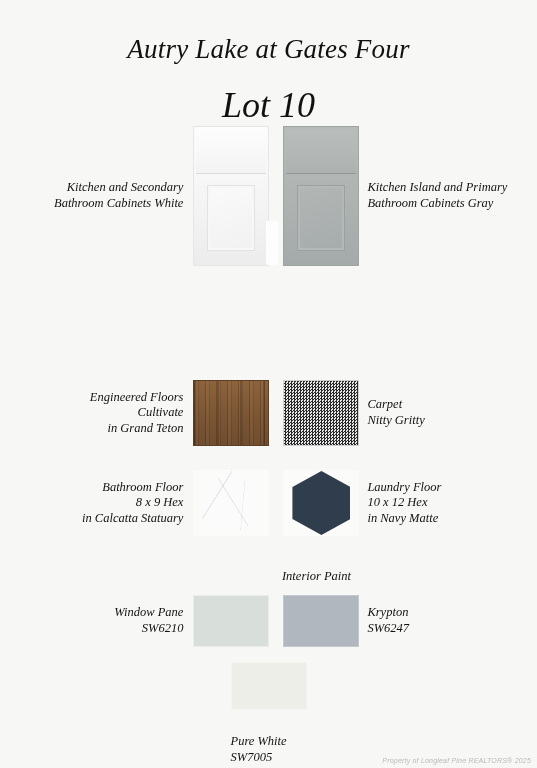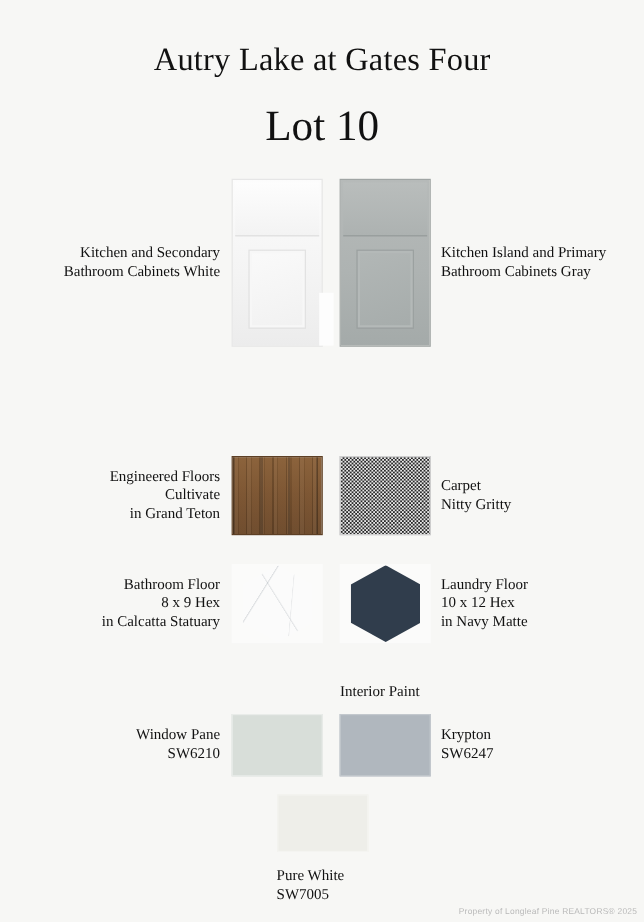--- a/index.html
+++ b/index.html
@@ -4,36 +4,36 @@
 <style>
   html,body{margin:0;padding:0;}
   body{
     width:537px;height:768px;
     background:#f7f7f5;
     font-family:"Liberation Serif","DejaVu Serif",serif;
     color:#111;
     position:relative;
     overflow:hidden;
   }
-  .page{position:relative;width:537px;height:768px;}
+  .page{position:relative;width:537px;height:768px;font-style:italic;}
 
   
   .header{text-align:center;padding-top:36px;}
   .title{font-size:27px;line-height:1.0;letter-spacing:.2px;font-weight:400;}
   .subtitle{font-size:36px;line-height:1.0;margin-top:24px;font-weight:400;text-align:center;}
 
   
   .row{position:absolute;left:0;width:537px;display:flex;align-items:center;}
   .lbl{font-size:12.5px;line-height:1.25;white-space:pre-line;}
   .lbl-left{width:196px;text-align:right;padding-right:10px;box-sizing:border-box;}
   .lbl-right{width:180px;text-align:left;padding-left:8px;box-sizing:border-box;}
   .swatch-wrap{display:flex;}
 
   
-  .cab-row{top:146px;height:145px;}
+  .cab-row{top:123px;height:145px;}
   .cab{position:relative;box-sizing:border-box;}
   .cab-white{
     width:76px;height:140px;
     background:linear-gradient(180deg,#fcfcfc 0%,#f4f4f4 55%,#ececec 100%);
     border:1px solid #e6e6e6;
   }
   .cab-white .drawer{
     position:absolute;left:2px;right:2px;top:2px;height:44px;
     background:linear-gradient(180deg,#fdfdfd,#f3f3f3);
     border-bottom:1px solid #dcdcdc;
@@ -132,21 +132,21 @@
     position:absolute;top:569px;left:0;width:537px;text-align:center;font-size:12.5px;padding-left:48px;
   }
   .paint-row{top:592px;height:58px;}
   .chip{width:76px;height:52px;box-sizing:border-box;}
   .chip-windowpane{background:#d8ded9;border:1px solid #e9ece9;}
   .chip-krypton{background:#b0b7be;border:1px solid #c3c8cd;}
   .chip-gap{width:14px;}
 
   .pure-wrap{position:absolute;top:662px;left:0;width:537px;display:flex;flex-direction:column;align-items:center;}
   .chip-purewhite{width:76px;height:48px;background:#eeeee9;border:1px solid #f4f4f1;box-sizing:border-box;}
-  .pure-lbl{margin-top:12px;font-size:12.5px;line-height:1.25;white-space:pre-line;text-align:left;width:76px;}
+  .pure-lbl{margin-top:24px;font-size:12.5px;line-height:1.25;white-space:pre-line;text-align:left;width:76px;}
 
   
   .footer{
     position:absolute;right:6px;bottom:4px;
     font-size:7px;color:#b9b9b9;
     font-family:"Liberation Sans","DejaVu Sans",sans-serif;
     letter-spacing:.2px;
   }
 </style>
 </head>

